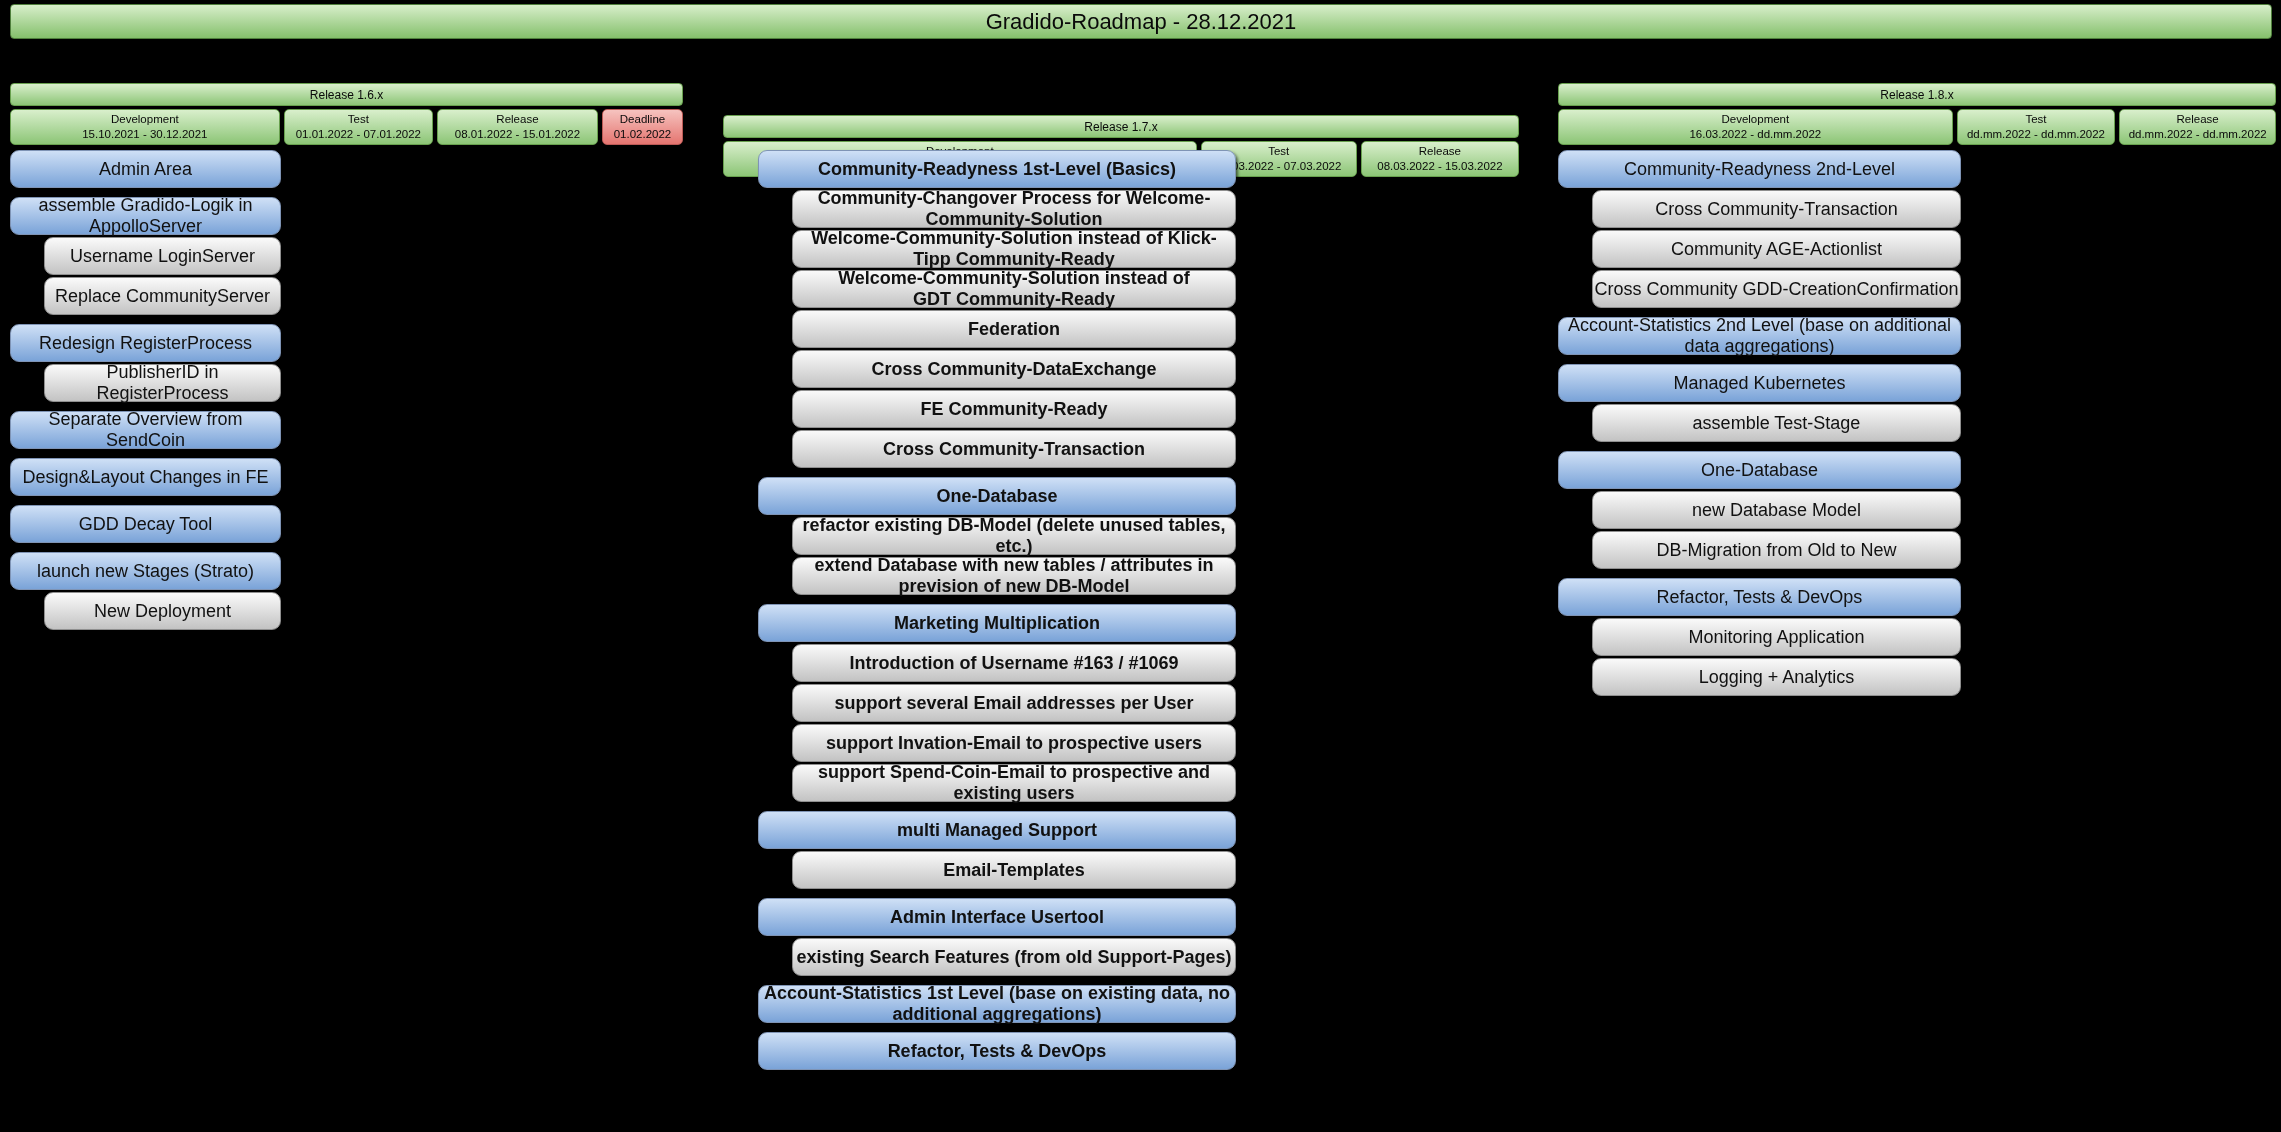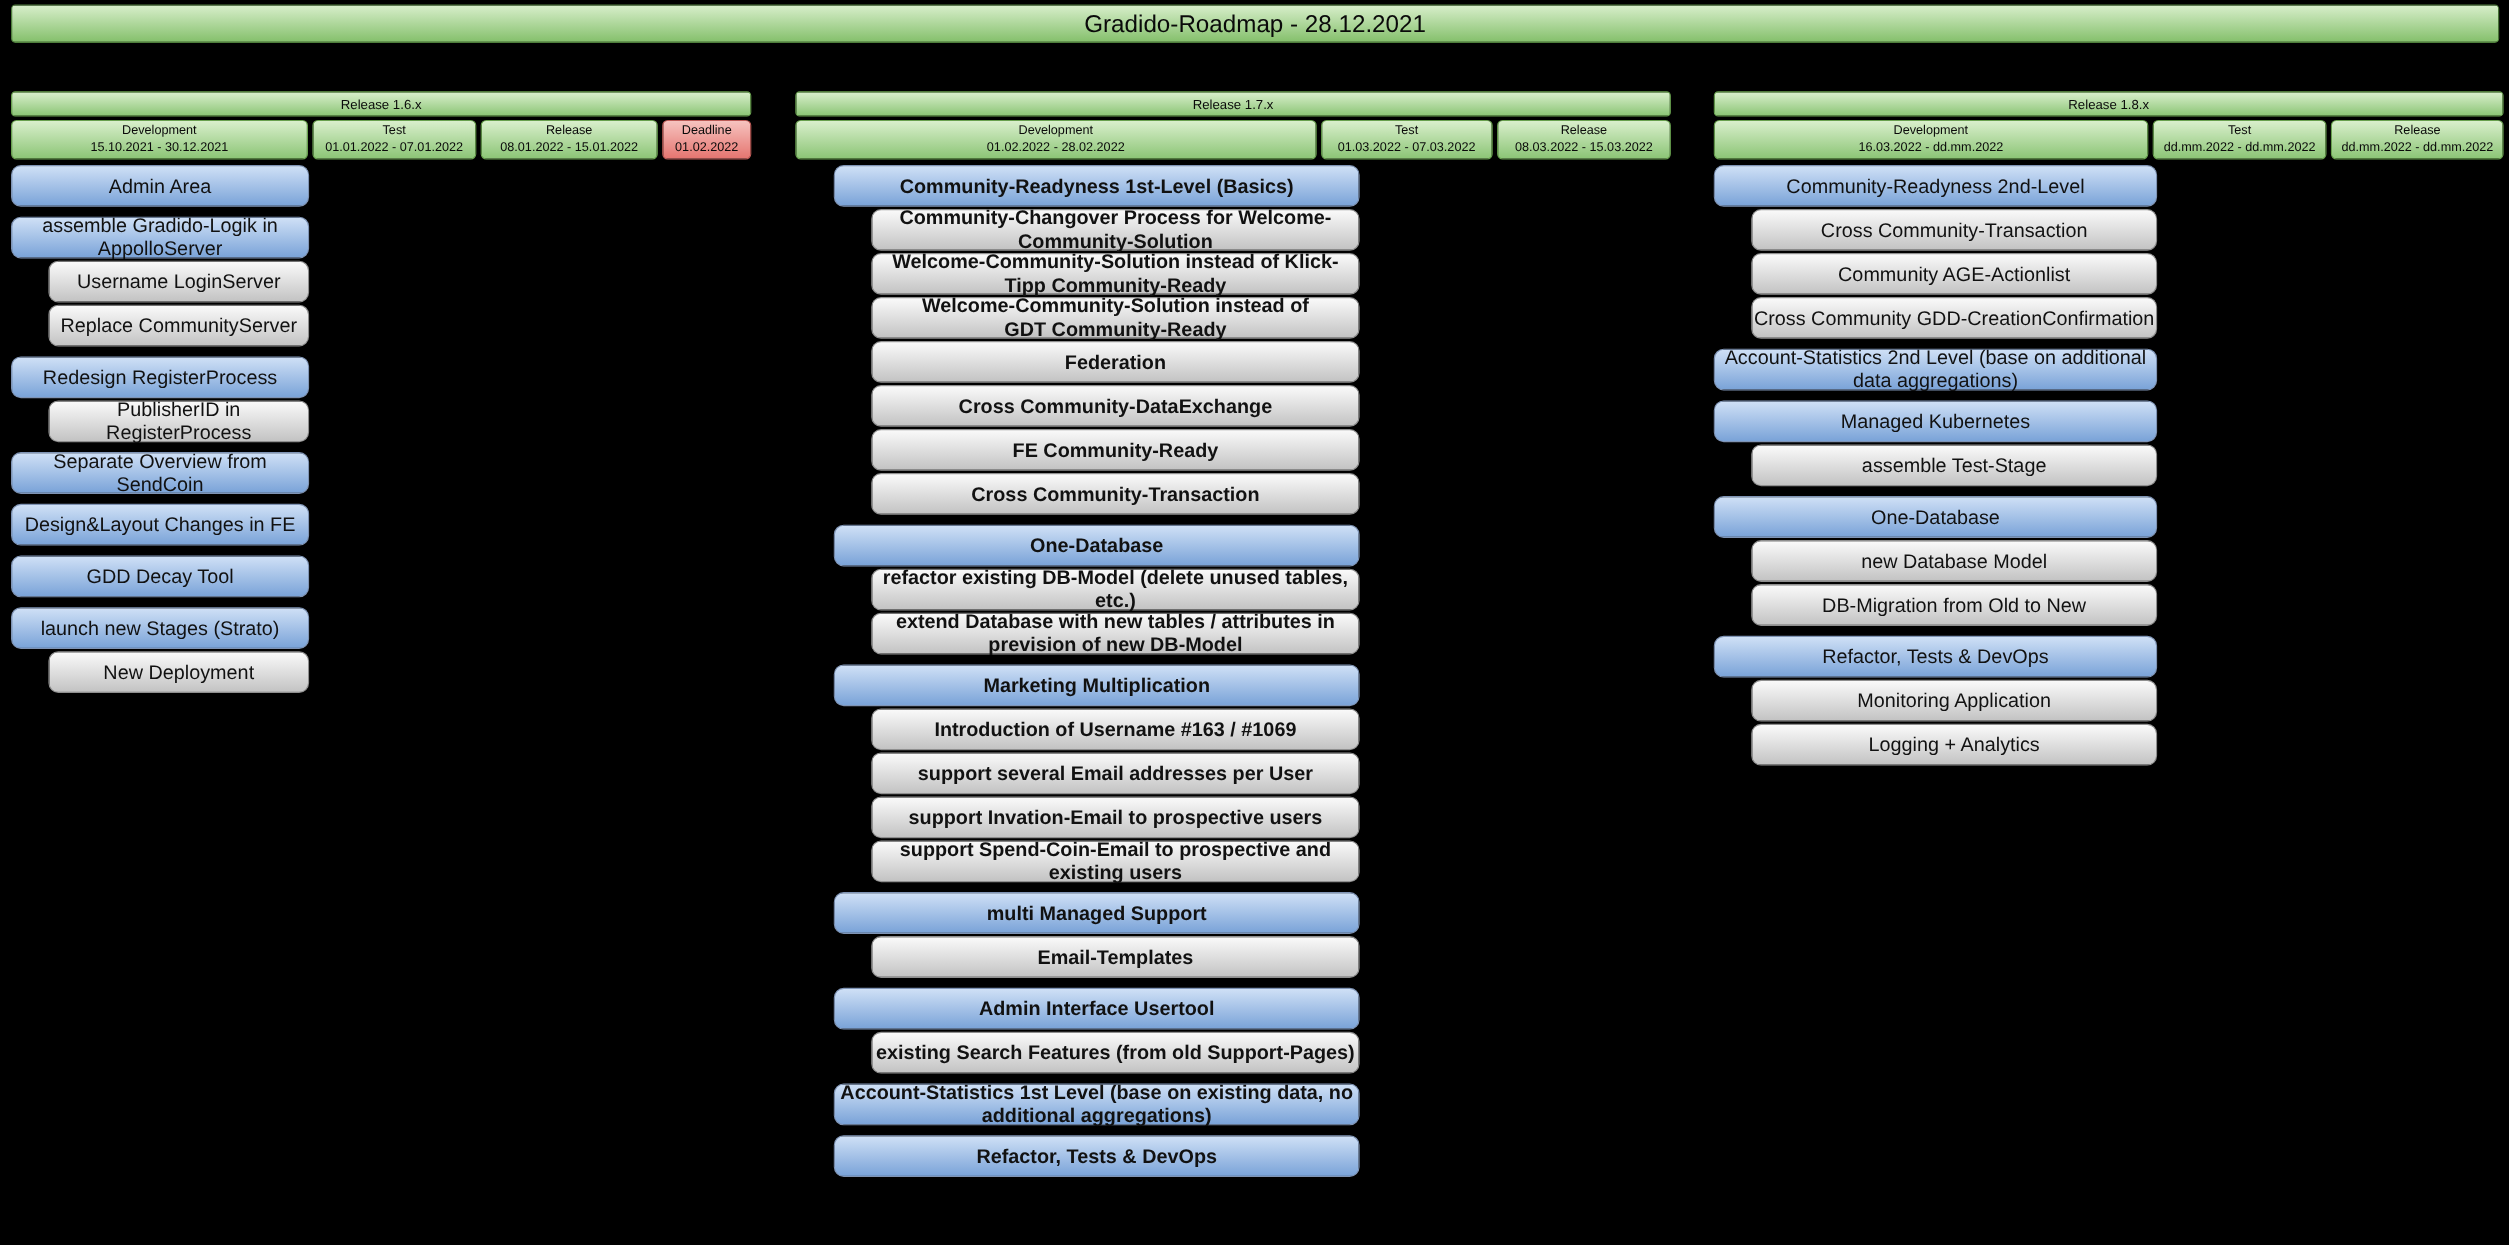--- a/index.html
+++ b/index.html
@@ -81,21 +81,21 @@
       <span>Release</span>
       <span>08.01.2022 - 15.01.2022</span>
     </div>
     <div class="phase red" style="flex:80;">
       <span>Deadline</span>
       <span>01.02.2022</span>
     </div>
   </div>
 </div>
 
-<div class="release-group" style="left:723px;width:796px;">
+<div class="release-group" style="left:723px;width:796px;margin-top:32px;">
   <div class="release-title">Release 1.7.x</div>
   <div class="phase-row">
     <div class="phase green" style="flex:474;">
       <span>Development</span>
       <span>01.02.2022 - 28.02.2022</span>
     </div>
     <div class="phase green" style="flex:155;">
       <span>Test</span>
       <span>01.03.2022 - 07.03.2022</span>
     </div>

